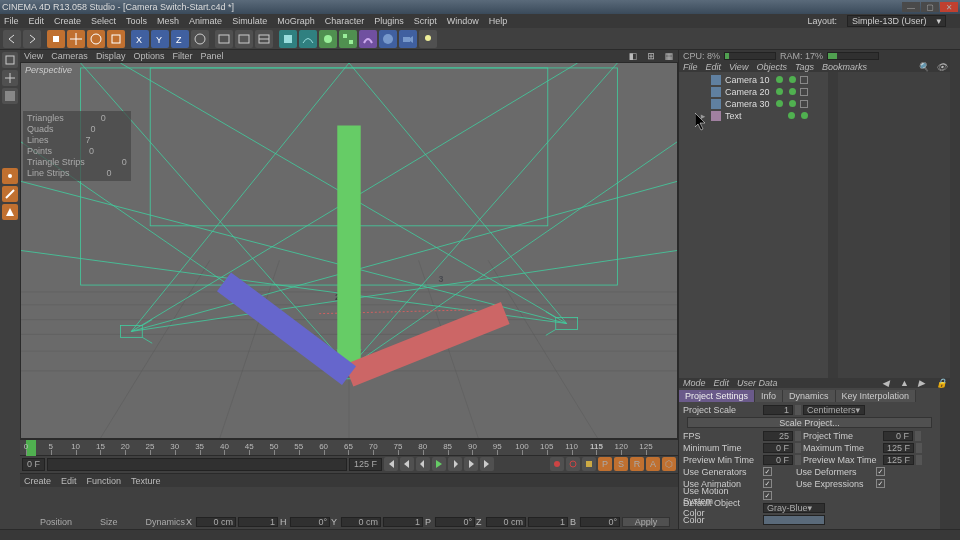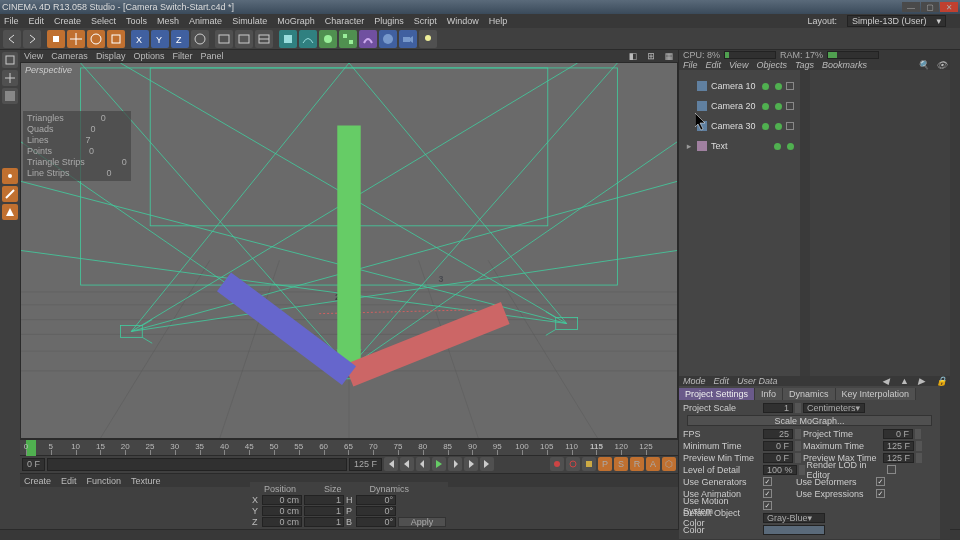--- a/index.html
+++ b/index.html
@@ -84,21 +84,21 @@
 .perfbar { height:14px; background:#383838; display:flex; align-items:center; padding:0 4px; gap:4px; }
 .perfbar .meter { width:52px; height:8px; background:#303030; border:1px solid #222; position:relative; }
 .perfbar .meter .fill { position:absolute; left:0; top:0; bottom:0; background:#50a050; }
 
 .obj-menu { height:12px; background:#383838; display:flex; align-items:center; padding:0 4px; gap:8px; font-style:italic; }
 .obj-menu span { color:#bbb; }
 .obj-menu .spacer { flex:1; }
 .obj-menu .icon { width:10px; height:10px; }
 
 .obj-panel { height:306px; background:#454545; overflow:auto; padding:2px 0; position:relative; }
-.obj-row { display:flex; align-items:center; height:12px; padding:0 6px; gap:4px;margin-top:8px; }
+.obj-row { display:flex; align-items:center; height:12px; padding:0 20px; gap:4px; }
 .obj-row .exp { width:8px; text-align:center; color:#999; }
 .obj-row .oicon { width:10px; height:10px; background:#6080a0; display:inline-block; }
 .obj-row .oicon.txt { background:#a080a0; }
 .obj-row .name { flex:1; color:#ddd; }
 .obj-row .dot { width:7px; height:7px; border-radius:50%; margin-left:2px; }
 .obj-row .dot.g { background:#50b050; }
 .obj-row .box { width:8px; height:8px; border:1px solid #888; }
 
 .attr-head { height:12px; background:#383838; display:flex; align-items:center; padding:0 4px; gap:8px; font-style:italic; }
 .attr-head span { color:#bbb; }
@@ -116,21 +116,21 @@
 .attr-row .lbl { width:78px; color:#ccc; }
 .attr-row .lbl2 { width:78px; color:#ccc; }
 .attr-row .fld { background:#303030; border:1px solid #222; height:10px; padding:0 3px; display:inline-flex; align-items:center; min-width:30px; justify-content:flex-end; }
 .attr-row .fld.wide { min-width:62px; justify-content:flex-start; }
 .attr-row .spin { width:6px; height:10px; background:#555; }
 .attr-row .chk { width:9px; height:9px; border:1px solid #888; display:inline-flex; align-items:center; justify-content:center; }
 .attr-row .chk.on::after { content:"✓"; font-size:7px; color:#ddd; }
 .attr-btn { background:#505050; border:1px solid #333; height:11px; display:flex; align-items:center; justify-content:center; color:#ccc; margin:1px 4px; }
 
 
-.coord { position:absolute; left:50%; bottom:0; transform:translateX(-50%); background:#404040; padding:2px; display:flex; flex-direction:column; gap:1px; }
+.coord { position:absolute; left:50%; bottom:0; transform:translateX(-50%); background:#404040; padding:2px; display:flex; flex-direction:row; gap:1px; }
 .coord .crow { display:flex; gap:2px; align-items:center; }
 .coord .clbl { width:8px; color:#bbb; }
 .coord .cfld { width:40px; height:10px; background:#303030; border:1px solid #222; display:inline-flex; align-items:center; justify-content:flex-end; padding:0 2px; }
 .coord .apply { width:48px; height:10px; background:#505050; border:1px solid #333; display:flex; align-items:center; justify-content:center; }
 
 .scroll-v { width:10px; background:#3a3a3a; }
 .cursor { position:absolute; z-index:99; }
 </style>
 </head>
 <body>
@@ -642,21 +642,21 @@
         <div class="attr-tab">Dynamics</div>
         <div class="attr-tab">Key Interpolation</div>
       </div>
       <div class="attr-grid">
         <div class="attr-row">
               <span class="lbl">Project Scale</span>
               <span class="fld">1</span>
               <span class="spin"></span>
               <span class="fld wide"><span>Centimeters</span> ▾</span>
             </div>
-        <div class="attr-btn">Scale MoGraph...</div>
+        <div class="attr-btn">Scale Project...</div>
         <div class="attr-row">
               <span class="lbl">FPS</span>
               <span class="fld">25</span>
               <span class="spin"></span>
               <span class="lbl2">Project Time</span>
               <span class="fld">0 F</span>
               <span class="spin"></span>
             </div>
         <div class="attr-row">
               <span class="lbl">Minimum Time</span>
@@ -668,27 +668,20 @@
             </div>
         <div class="attr-row">
               <span class="lbl">Preview Min Time</span>
               <span class="fld">0 F</span>
               <span class="spin"></span>
               <span class="lbl2">Preview Max Time</span>
               <span class="fld">125 F</span>
               <span class="spin"></span>
             </div>
         <div class="attr-row">
-              <span class="lbl">Level of Detail</span>
-              <span class="fld">100 %</span>
-              <span class="spin"></span>
-              <span class="lbl2">Render LOD in Editor</span>
-              <span class="chk"></span>
-            </div>
-        <div class="attr-row">
               <span class="lbl">Use Generators</span>
               <span class="chk on"></span>
               <span style="width:20px"></span>
               <span class="lbl2">Use Deformers</span>
               <span class="chk on"></span>
             </div>
         <div class="attr-row">
               <span class="lbl">Use Animation</span>
               <span class="chk on"></span>
               <span style="width:20px"></span>

